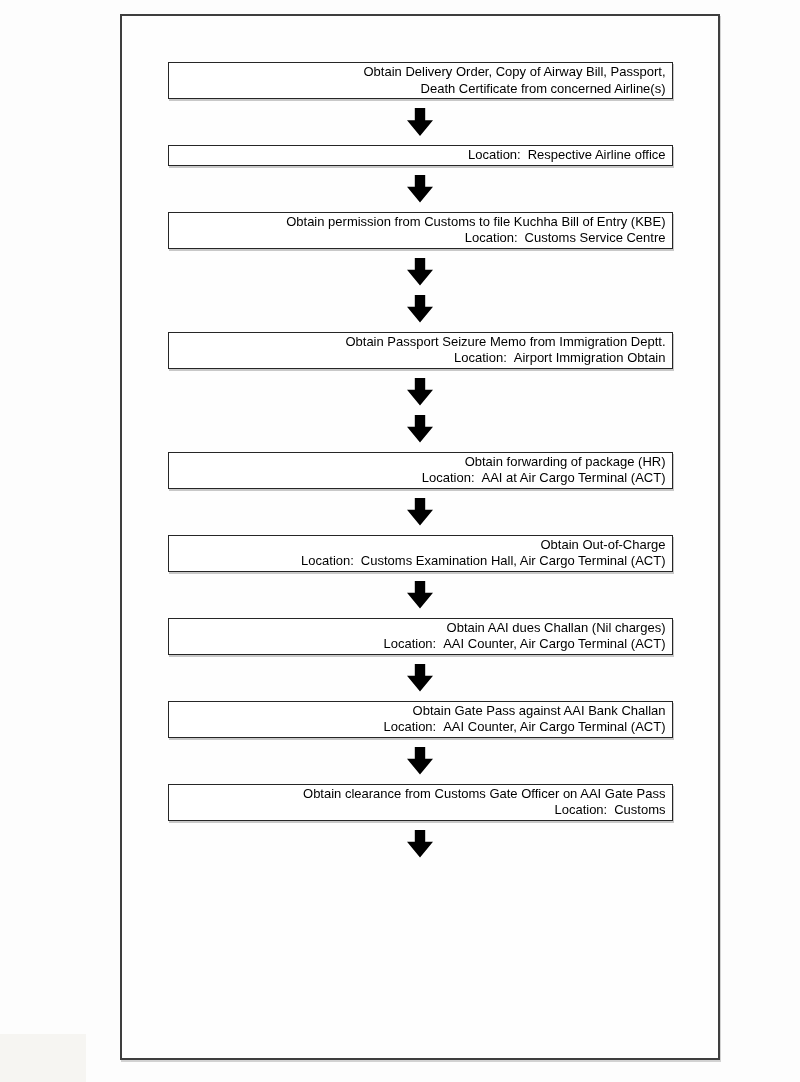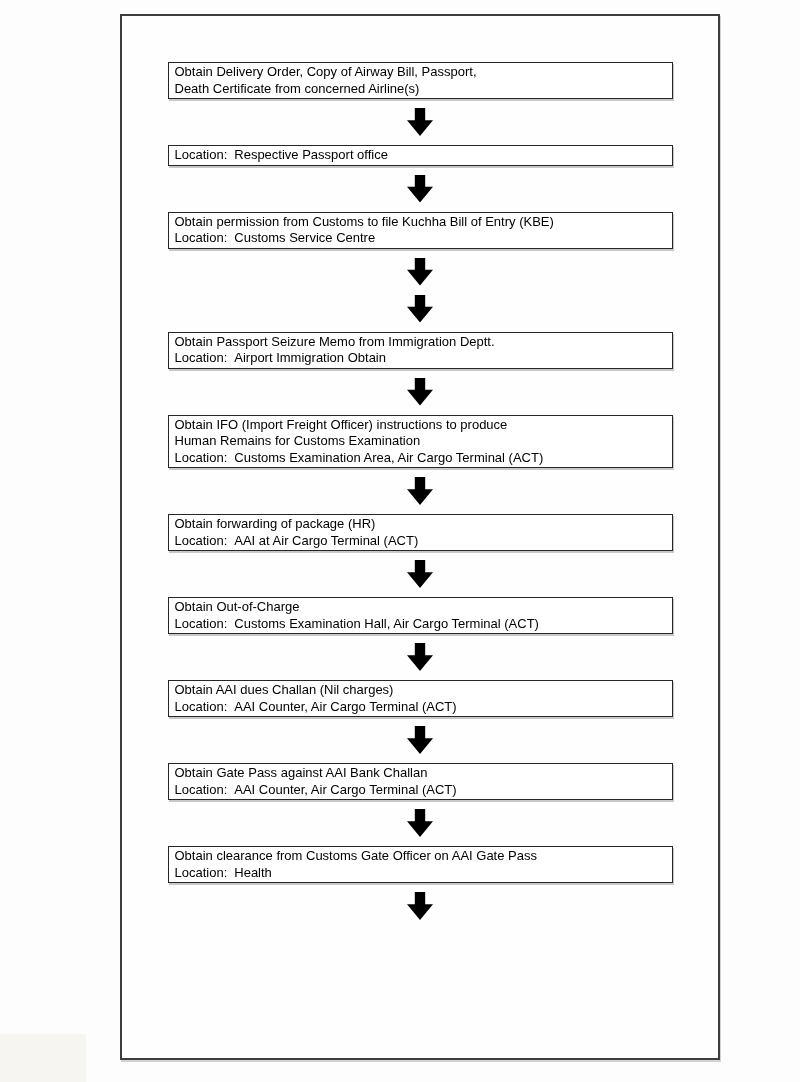--- a/index.html
+++ b/index.html
@@ -38,21 +38,21 @@
     flex-direction: column;
     align-items: center;
     gap: 9px;
     padding-top: 46px;
   }
   .step-box {
     box-sizing: border-box;
     width: 505px;
     border: 1.5px solid #262626;
     background: #ffffff;
-    text-align: left;
+    text-align: right;
     font-size: 13px;
     line-height: 16.5px;
     color: #000000;
     padding: 1px 6px;
     box-shadow: 1px 2px 0 rgba(136,136,136,0.45);
   }
   .step-line { white-space: nowrap; }
   .loc-line { white-space: nowrap; }
   .loc-label {
     font-weight: normal;
@@ -72,39 +72,34 @@
 <div class="page">
   <div class="corner-shade"></div>
   <div class="frame">
     <div class="flow" id="flow">
         <div class="step-box">
           <div class="step-line">Obtain Delivery Order, Copy of Airway Bill, Passport,</div>
           <div class="step-line">Death Certificate from concerned Airline(s)</div>
         </div>
         <div class="down-arrow"></div>
         <div class="step-box">
-          <div class="loc-line"><span class="loc-label">Location:</span><span>Respective Passport office</span></div>
+          <div class="loc-line"><span class="loc-label">Location:</span><span>Respective Airline office</span></div>
         </div>
         <div class="down-arrow"></div>
         <div class="step-box">
           <div class="step-line">Obtain permission from Customs to file Kuchha Bill of Entry (KBE)</div>
           <div class="loc-line"><span class="loc-label">Location:</span><span>Customs Service Centre</span></div>
         </div>
         <div class="down-arrow"></div>
         <div class="down-arrow"></div>
         <div class="step-box">
           <div class="step-line">Obtain Passport Seizure Memo from Immigration Deptt.</div>
           <div class="loc-line"><span class="loc-label">Location:</span><span>Airport Immigration Obtain</span></div>
         </div>
         <div class="down-arrow"></div>
-        <div class="step-box">
-          <div class="step-line">Obtain IFO (Import Freight Officer) instructions to produce</div>
-          <div class="step-line">Human Remains for Customs Examination</div>
-          <div class="loc-line"><span class="loc-label">Location:</span><span>Customs Examination Area, Air Cargo Terminal (ACT)</span></div>
-        </div>
         <div class="down-arrow"></div>
         <div class="step-box">
           <div class="step-line">Obtain forwarding of package (HR)</div>
           <div class="loc-line"><span class="loc-label">Location:</span><span>AAI at Air Cargo Terminal (ACT)</span></div>
         </div>
         <div class="down-arrow"></div>
         <div class="step-box">
           <div class="step-line">Obtain Out-of-Charge</div>
           <div class="loc-line"><span class="loc-label">Location:</span><span>Customs Examination Hall, Air Cargo Terminal (ACT)</span></div>
         </div>
@@ -114,18 +109,18 @@
           <div class="loc-line"><span class="loc-label">Location:</span><span>AAI Counter, Air Cargo Terminal (ACT)</span></div>
         </div>
         <div class="down-arrow"></div>
         <div class="step-box">
           <div class="step-line">Obtain Gate Pass against AAI Bank Challan</div>
           <div class="loc-line"><span class="loc-label">Location:</span><span>AAI Counter, Air Cargo Terminal (ACT)</span></div>
         </div>
         <div class="down-arrow"></div>
         <div class="step-box">
           <div class="step-line">Obtain clearance from Customs Gate Officer on AAI Gate Pass</div>
-          <div class="loc-line"><span class="loc-label">Location:</span><span>Health</span></div>
+          <div class="loc-line"><span class="loc-label">Location:</span><span>Customs</span></div>
         </div>
         <div class="down-arrow"></div>
       </div>
   </div>
 </div>
 
 </body></html>

